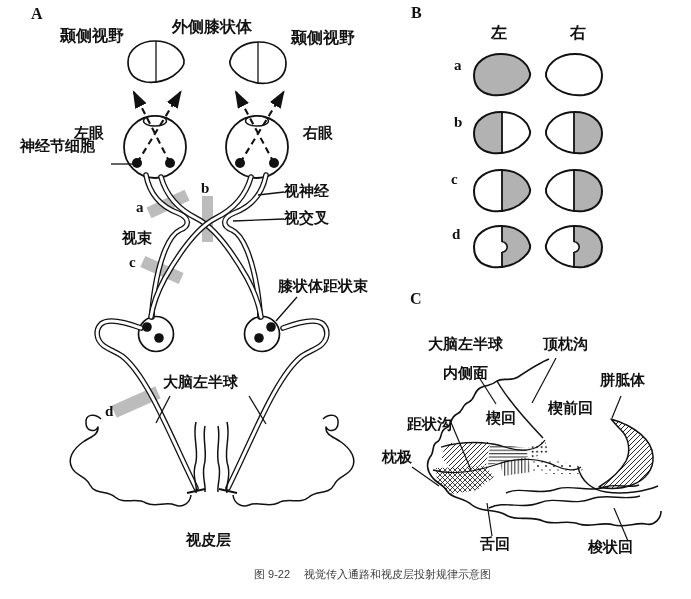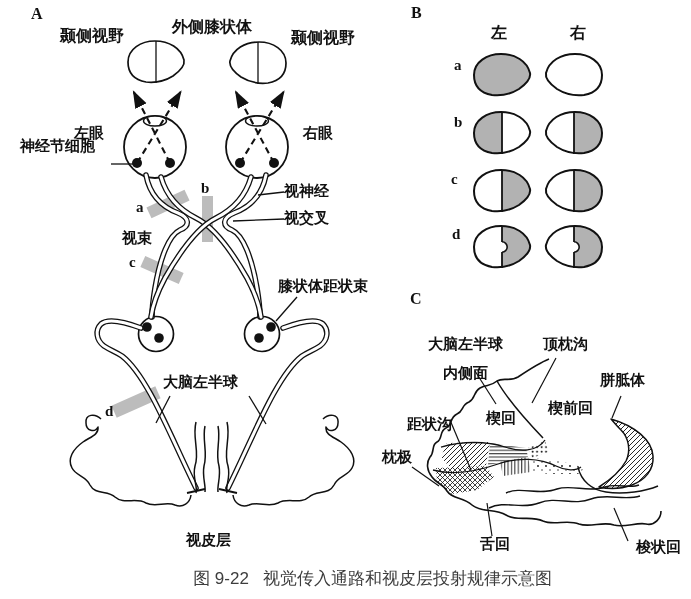--- a/index.html
+++ b/index.html
@@ -6,21 +6,21 @@
   .stage{position:relative;width:691px;height:599px;background:#fff;overflow:hidden;
          font-family:"Liberation Serif","DejaVu Serif",serif;}
   .art{position:absolute;left:0;top:0;}
   .lbl{position:absolute;color:#111;font-weight:700;font-size:15px;line-height:1.1;white-space:nowrap;}
   .lbl.big{font-size:16px;}
   .mk{position:absolute;color:#111;font-weight:700;font-size:15px;}
   .tag{position:absolute;color:#111;font-weight:700;font-size:16px;}
   .tubeB{stroke:#111;stroke-width:5.6;fill:none;}
   .tubeW{stroke:#fff;stroke-width:3;fill:none;}
   .caption{position:absolute;left:9px;right:0;top:567px;text-align:center;
-           font-family:"Liberation Sans","DejaVu Sans",sans-serif;font-size:17px;font-weight:500;color:#3d3d3d;margin-left:45px;}
+           font-family:"Liberation Sans","DejaVu Sans",sans-serif;font-size:11px;font-weight:500;color:#3d3d3d;margin-left:45px;}
   .caption .num{margin-right:14px;}
 </style>
 </head>
 <body>
 
 <div class="stage">
 
   <svg class="art" width="691" height="599" viewBox="0 0 691 599">
     <defs id="dyndefs">
       <marker id="arrow" markerWidth="10" markerHeight="8" refX="7.5" refY="3" orient="auto">
@@ -275,18 +275,18 @@
   <div class="tag" style="left:410px;top:290px">C</div>
   <div class="lbl" style="left:428px;top:336px">大脑左半球</div>
   <div class="lbl" style="left:443px;top:365px">内侧面</div>
   <div class="lbl" style="left:543px;top:336px">顶枕沟</div>
   <div class="lbl" style="left:600px;top:372px">胼胝体</div>
   <div class="lbl" style="left:407px;top:416px">距状沟</div>
   <div class="lbl" style="left:486px;top:410px">楔回</div>
   <div class="lbl" style="left:548px;top:400px">楔前回</div>
   <div class="lbl" style="left:382px;top:449px">枕极</div>
   <div class="lbl" style="left:480px;top:536px">舌回</div>
-  <div class="lbl" style="left:636px;top:539px">梭状回</div>
+  <div class="lbl" style="left:588px;top:539px">梭状回</div>
 
   <div class="caption">
     <span class="num">图 9-22</span><span>视觉传入通路和视皮层投射规律示意图</span>
   </div>
 </div>
 
 </body></html>

